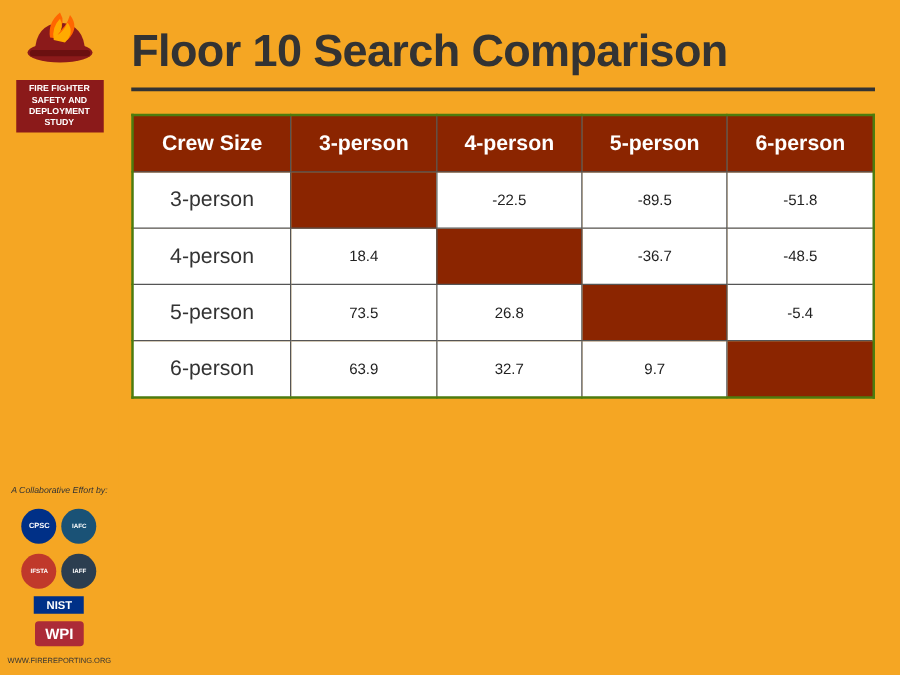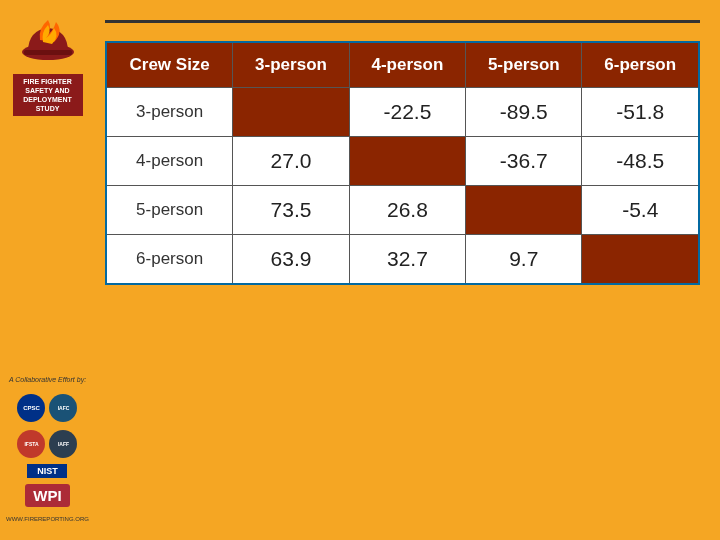--- a/index.html
+++ b/index.html
@@ -13,21 +13,21 @@
       overflow: hidden;
     }
 
     
     .sidebar {
       width: 95px;
       background: #f5a623;
       display: flex;
       flex-direction: column;
       align-items: center;
-      padding: 10px 5px;
+      padding: 0 5px;
       flex-shrink: 0;
     }
 
     .logo-area {
       display: flex;
       flex-direction: column;
       align-items: center;
       gap: 4px;
     }
 
@@ -113,21 +113,21 @@
       height: 3px;
       background: #333;
       width: 100%;
       margin-bottom: 18px;
     }
 
     
     .comparison-table {
       border-collapse: collapse;
       width: 100%;
-      border: 2px solid #0369a1;
+      border: 2px solid #4d7c0f;
     }
 
     .comparison-table td {
       border: 1.5px solid #555;
       padding: 12px 14px;
       font-size: 17px;
       text-align: center;
       background: white;
     }
 
@@ -148,21 +148,21 @@
     }
 
     
     .comparison-table .diagonal {
       background: #8B2500;
     }
 
     
     .comparison-table .data-cell {
       color: #222;
-      font-size: 21px;
+      font-size: 12px;
     }
   </style>
 </head>
 <body>
 
 <div class="sidebar">
   <div class="logo-area">
 
     <svg class="fire-logo" viewBox="0 0 60 60" xmlns="http://www.w3.org/2000/svg">
 
@@ -185,28 +185,29 @@
         <div class="sponsor-circle" style="background:#003087; color:white; font-size:6px; width:28px; height:28px;">CPSC</div>
         <div class="sponsor-circle" style="background:#1a5276; color:white; font-size:5px; width:28px; height:28px;">IAFC</div>
       </div>
       <div style="display:flex; gap:4px; align-items:center; margin-top:2px;">
         <div class="sponsor-circle" style="background:#c0392b; color:white; font-size:5px; width:28px; height:28px;">IFSTA</div>
         <div class="sponsor-circle" style="background:#2c3e50; color:white; font-size:5px; width:28px; height:28px;">IAFF</div>
       </div>
 
       <div class="sponsor-nist">NIST</div>
 
-      <div style="background:#AC2B37; color:white; font-size:15px; font-weight:bold; padding:3px 8px; border-radius:3px;">WPI</div>
+      <div style="background:#AC2B37; color:white; font-size:12px; font-weight:bold; padding:3px 8px; border-radius:3px;">WPI</div>
     </div>
 
     <div class="website-text">WWW.FIREREPORTING.ORG</div>
   </div>
 </div>
 
 <div class="main-content">
+  <div class="page-title">Floor 10 Search Comparison</div>
   <div class="title-underline"></div>
 
   <table class="comparison-table">
     <thead>
       <tr>
         <td class="header-cell">Crew Size</td>
         <td class="header-cell">3-person</td>
         <td class="header-cell">4-person</td>
         <td class="header-cell">5-person</td>
         <td class="header-cell">6-person</td>
@@ -217,21 +218,21 @@
       <tr>
         <td class="row-label">3-person</td>
         <td class="diagonal"></td>
         <td class="data-cell">-22.5</td>
         <td class="data-cell">-89.5</td>
         <td class="data-cell">-51.8</td>
       </tr>
 
       <tr>
         <td class="row-label">4-person</td>
-        <td class="data-cell">27.0</td>
+        <td class="data-cell">18.4</td>
         <td class="diagonal"></td>
         <td class="data-cell">-36.7</td>
         <td class="data-cell">-48.5</td>
       </tr>
 
       <tr>
         <td class="row-label">5-person</td>
         <td class="data-cell">73.5</td>
         <td class="data-cell">26.8</td>
         <td class="diagonal"></td>

